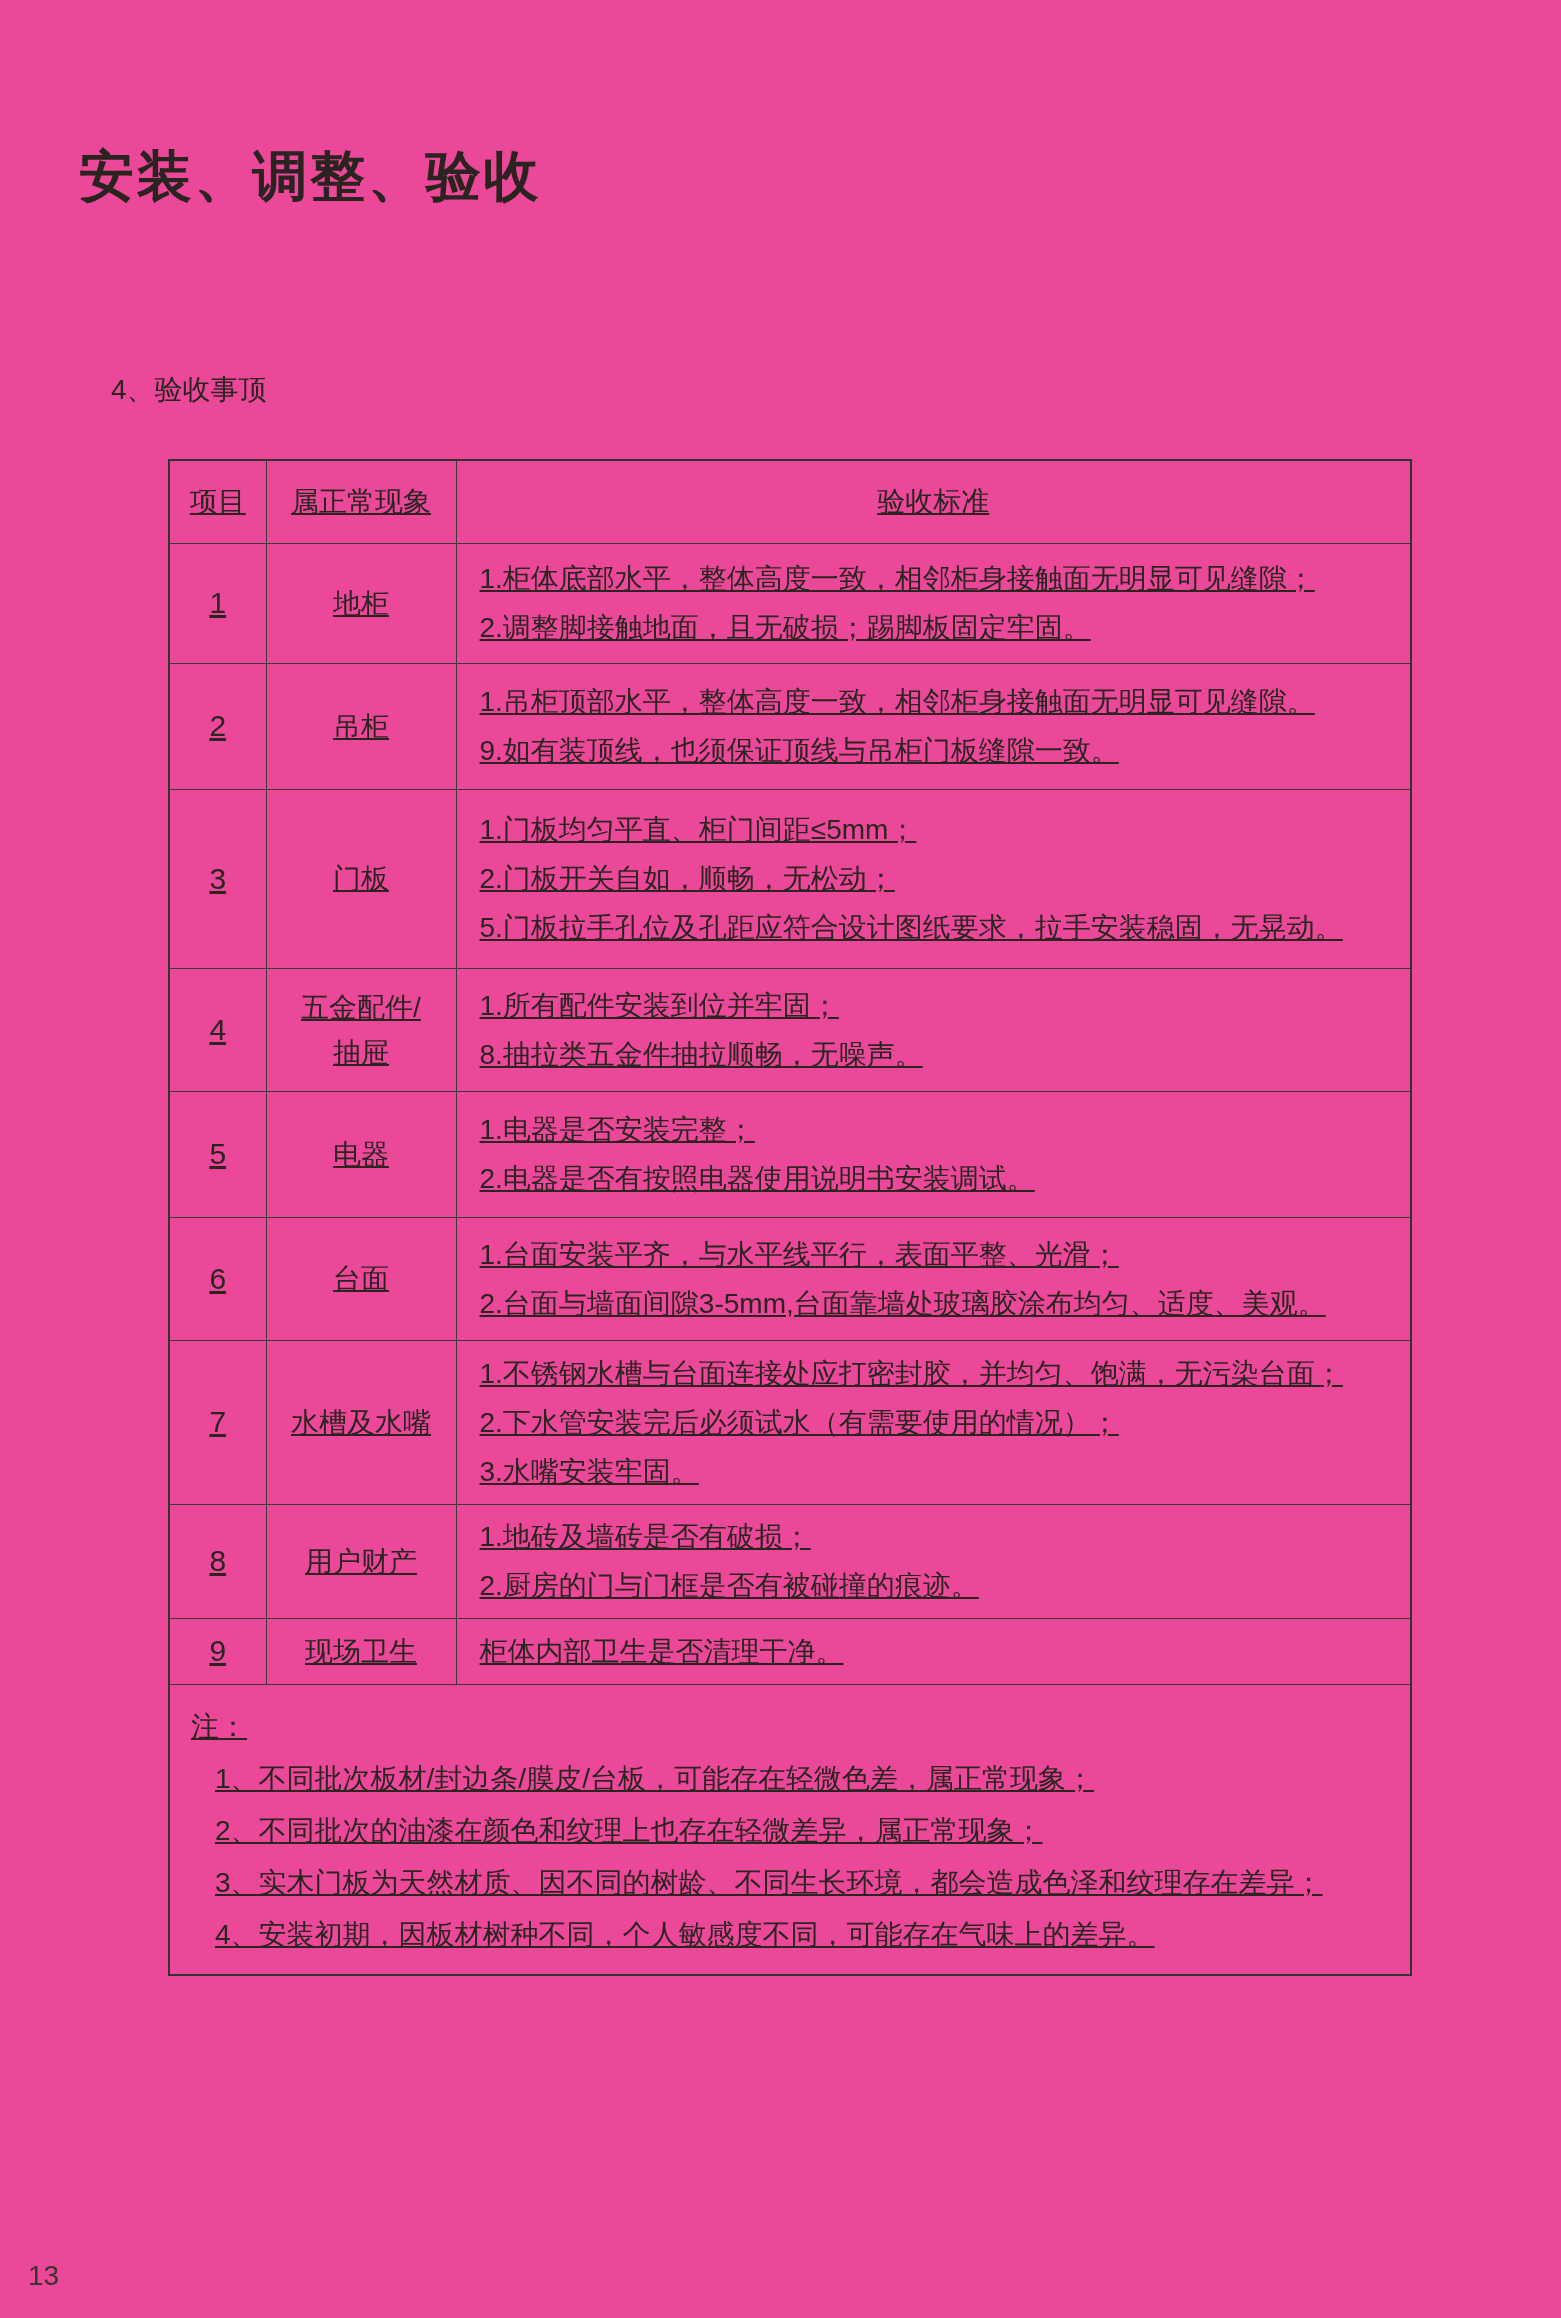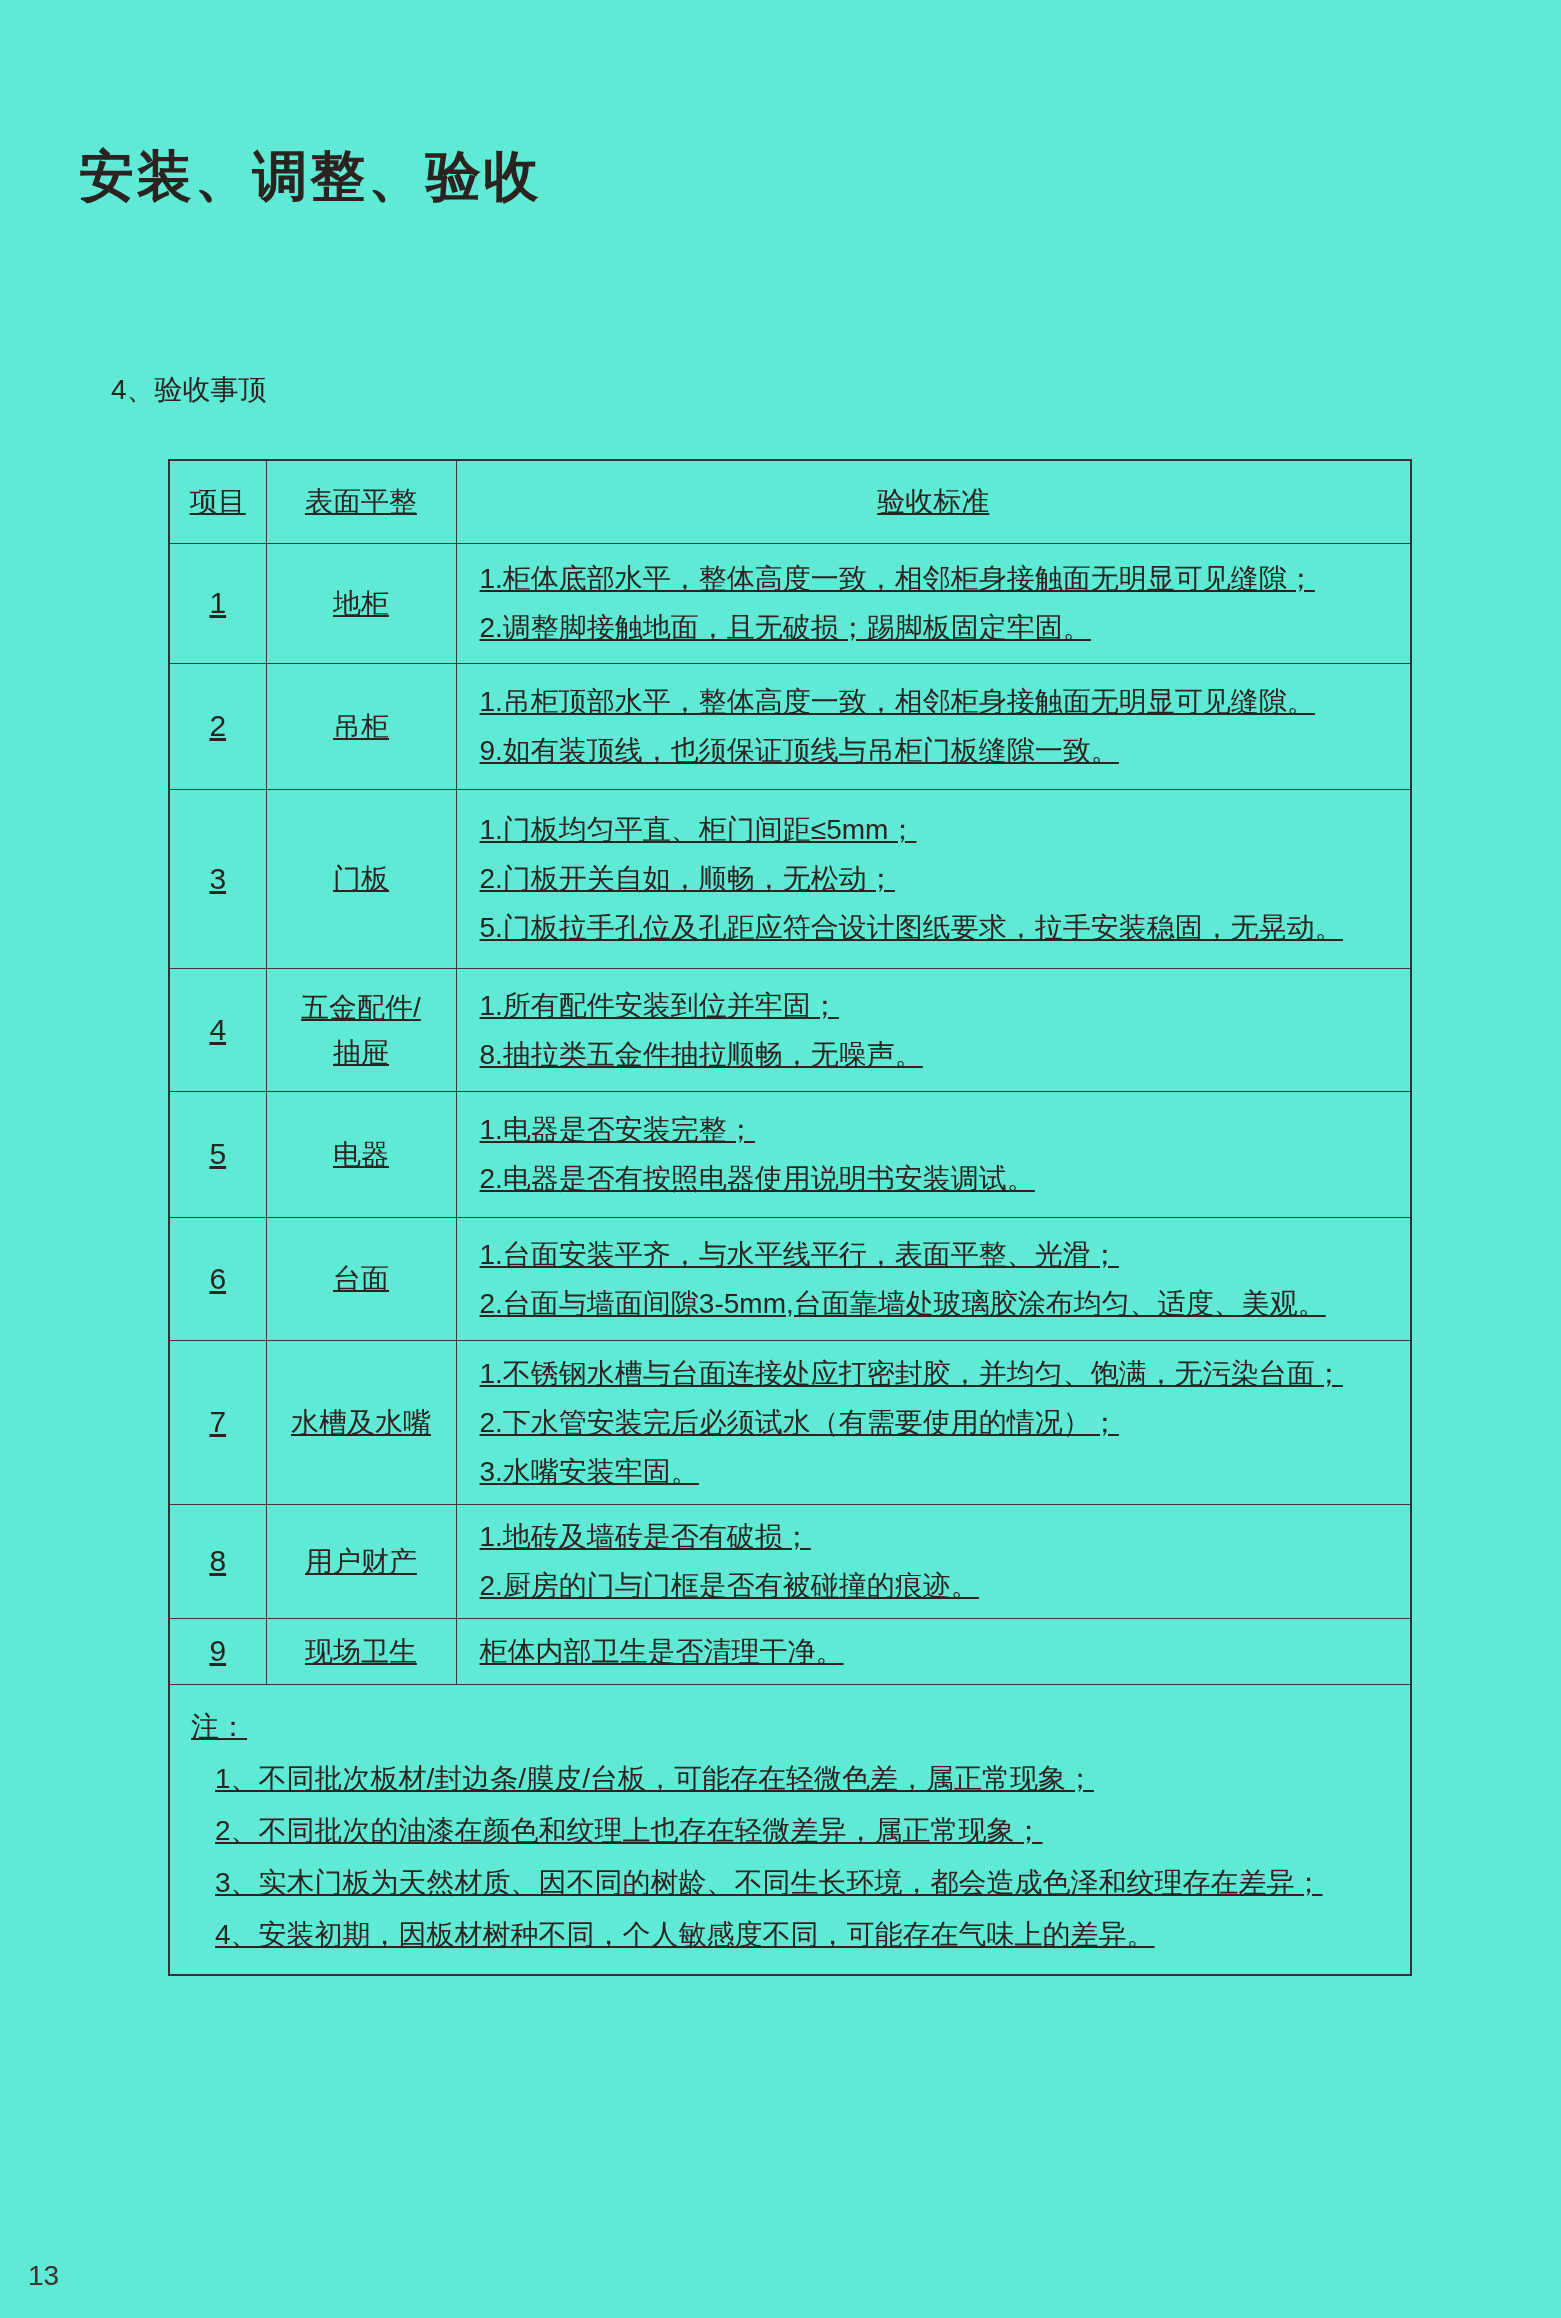--- a/index.html
+++ b/index.html
@@ -1,19 +1,19 @@
 <!DOCTYPE html>
 <html style="font-size:15px"><head>
 <meta charset="utf-8">
 <style>
   html,body{margin:0;padding:0;background:#ffffff;}
   .page{
     position:relative;
     width:1561px;height:2319px;
-    background:#5eead4;
+    background:#ec4899;
     font-family:"Liberation Sans","DejaVu Sans",sans-serif;
     color:#2b2420;
     overflow:hidden;
   }
   .title{
     position:absolute;left:79px;top:140px;margin:0;
     font-size:55px;font-weight:bold;letter-spacing:2.8px;color:#2b2320;
   }
   .section-label{
     position:absolute;left:111px;top:371px;
@@ -68,21 +68,21 @@
 
   <table class="acc-table">
     <colgroup>
       <col style="width:97px">
       <col style="width:190px">
       <col>
     </colgroup>
     <thead>
       <tr id="header-row">
           <th>项目</th>
-          <th>表面平整</th>
+          <th>属正常现象</th>
           <th>验收标准</th>
         </tr>
     </thead>
     <tbody id="table-body">
         <tr>
           <td class="cell-no">1</td>
           <td class="cell-item">
             <div class="item-line">地柜</div>
           </td>
           <td class="cell-std">

